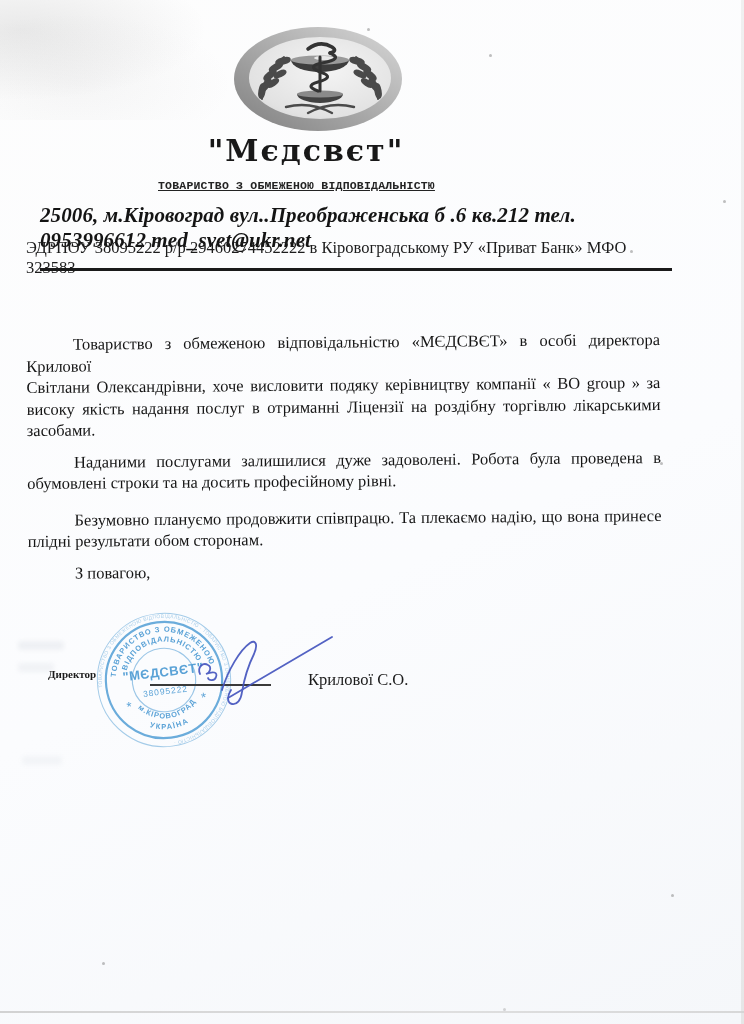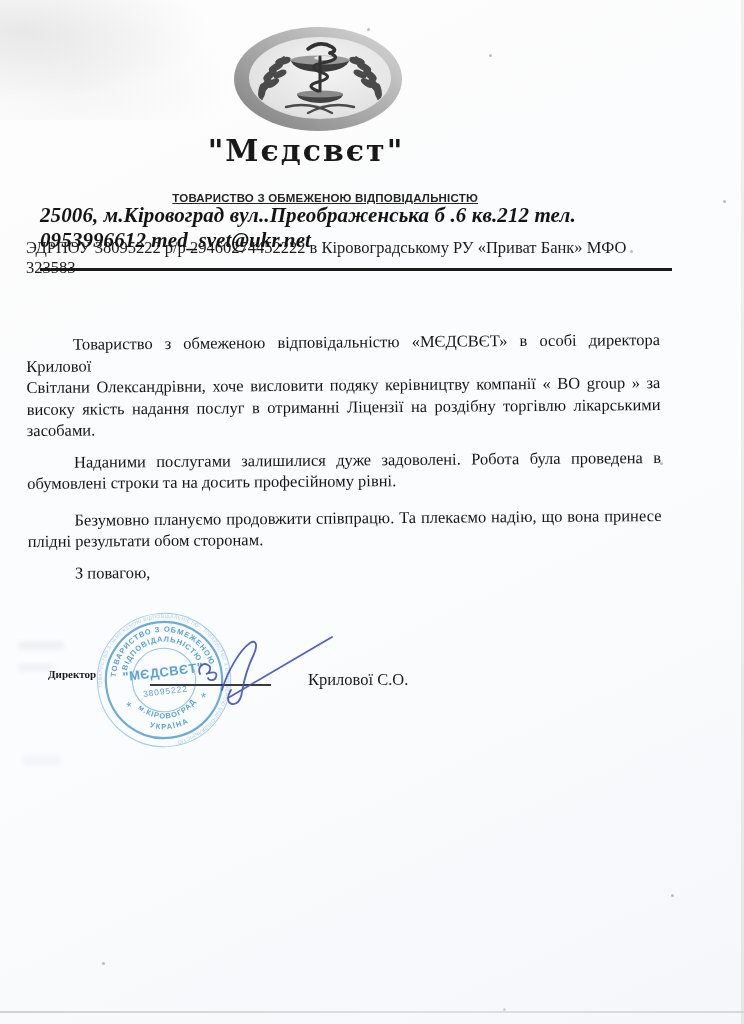--- a/index.html
+++ b/index.html
@@ -21,22 +21,22 @@
   .speck { position:absolute; width:3px; height:3px; border-radius:50%;
     background:#8b8b8b; opacity:.55; }
   .smudge { position:absolute; background:#aeb6c2; filter:blur(2px); border-radius:3px; }
 
   
   .logo { position:absolute; left:232px; top:25px; width:172px; height:108px; }
   .company-name { position:absolute; left:146px; top:133px; width:320px;
     text-align:center; font-family:"DejaVu Serif", serif; font-weight:bold;
     font-size:30px; letter-spacing:2px; color:#181818; }
   .company-type { position:absolute; left:158px; top:179px; width:320px;
-    text-align:right; font-family:Liberation Sans, sans-serif; font-size:11.5px;
-    font-weight:700; letter-spacing:.2px; text-decoration:underline; color:#232323;margin-top:13px; }
+    text-align:left; font-family:Liberation Mono, monospace; font-size:11.5px;
+    font-weight:700; letter-spacing:.2px; text-decoration:underline; color:#232323; }
   .address-line { position:absolute; left:40px; top:203px; width:632px;
     font-style:italic; font-weight:bold; font-size:21px; letter-spacing:.1px;
     border-bottom:3px solid #1a1a1a; padding-bottom:15px; color:#141414; }
   .bank-line { position:absolute; left:26px; top:238px; width:640px; font-size:16.5px; }
 
   
   .letter-body { position:absolute; left:26px; top:334px; width:634px;
     font-size:16.5px; line-height:21.5px; transform:rotate(-0.45deg);
     transform-origin:left top; color:#161616; }
   .jl { text-align:justify; text-align-last:justify; }

